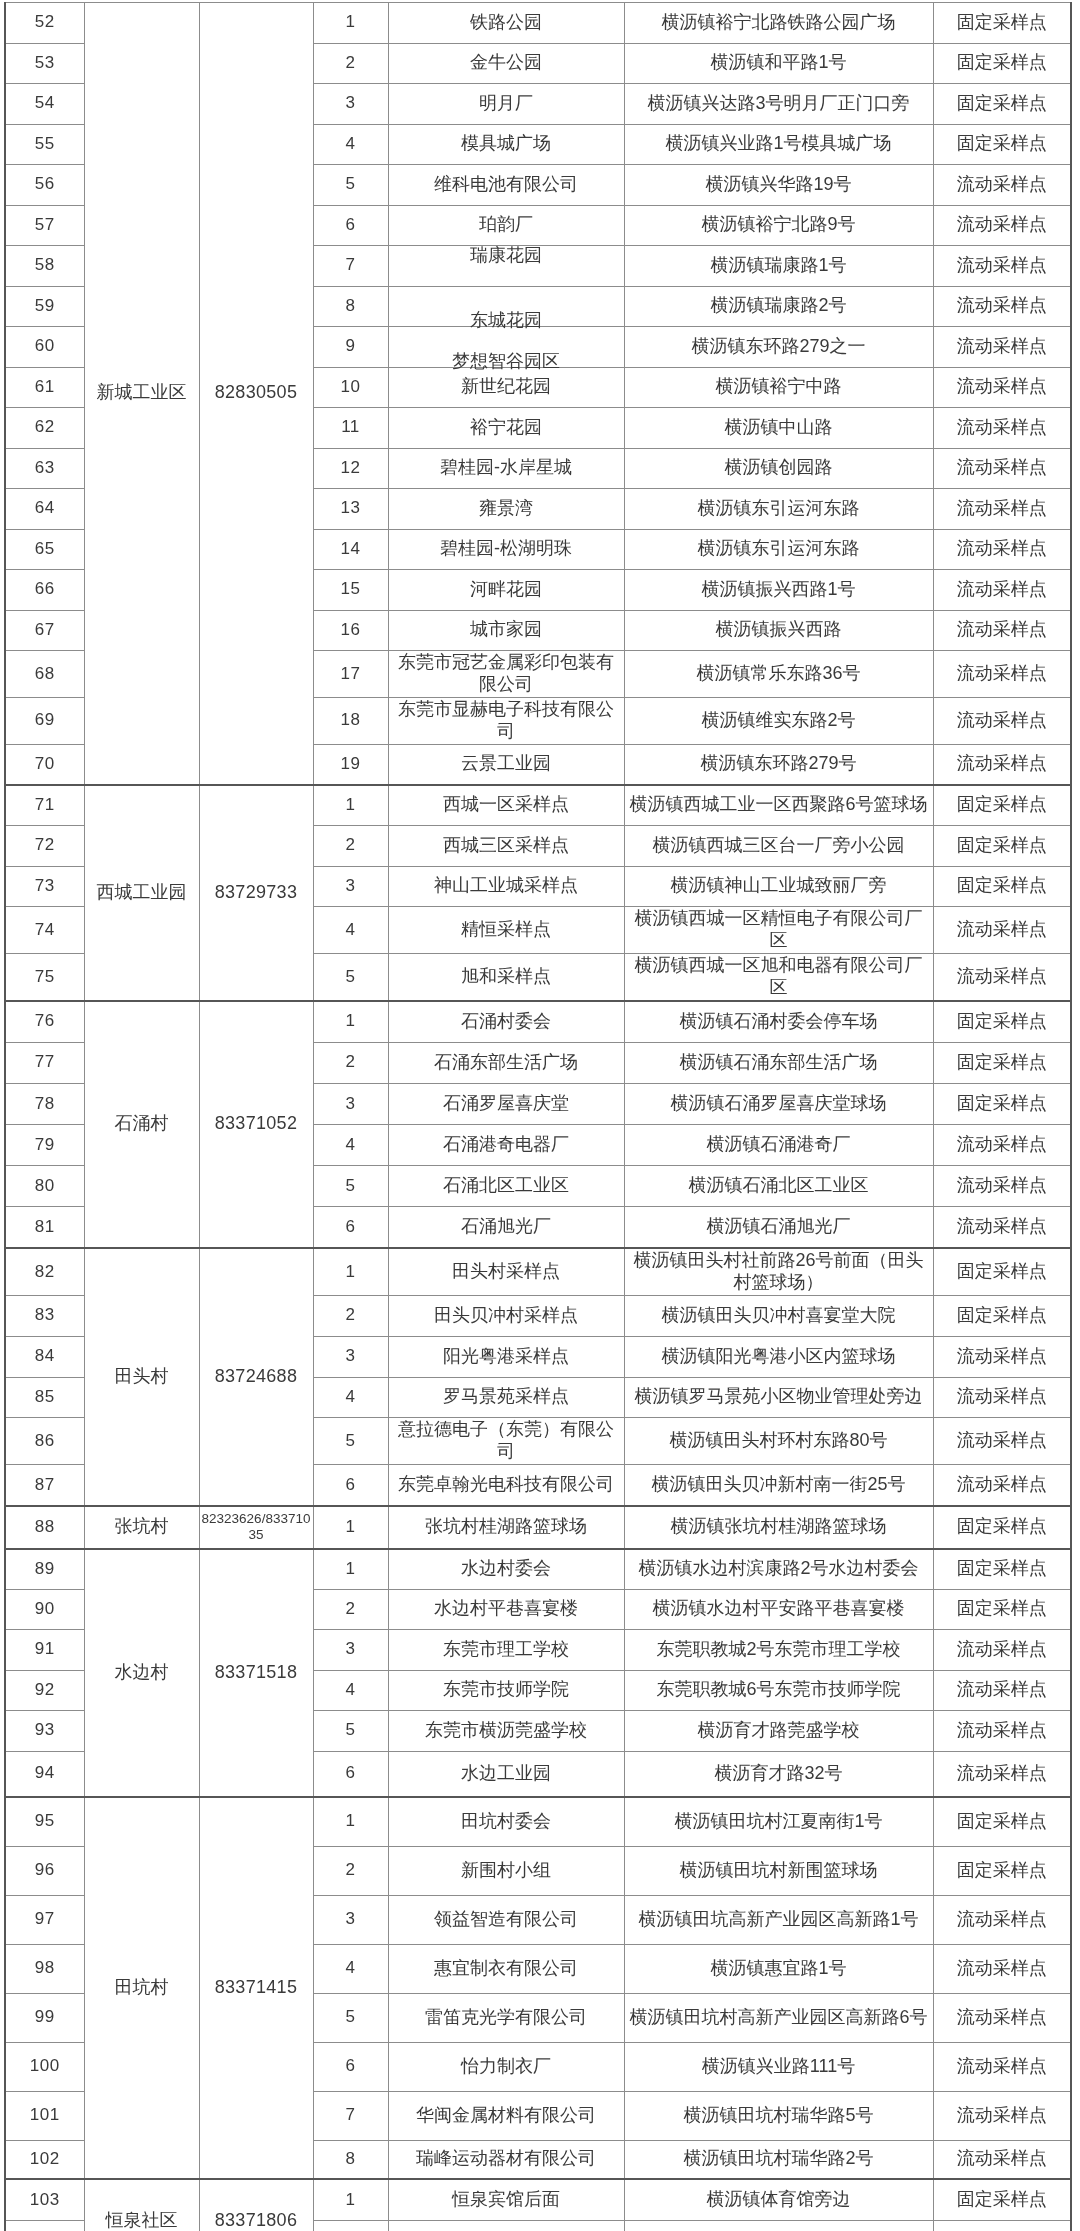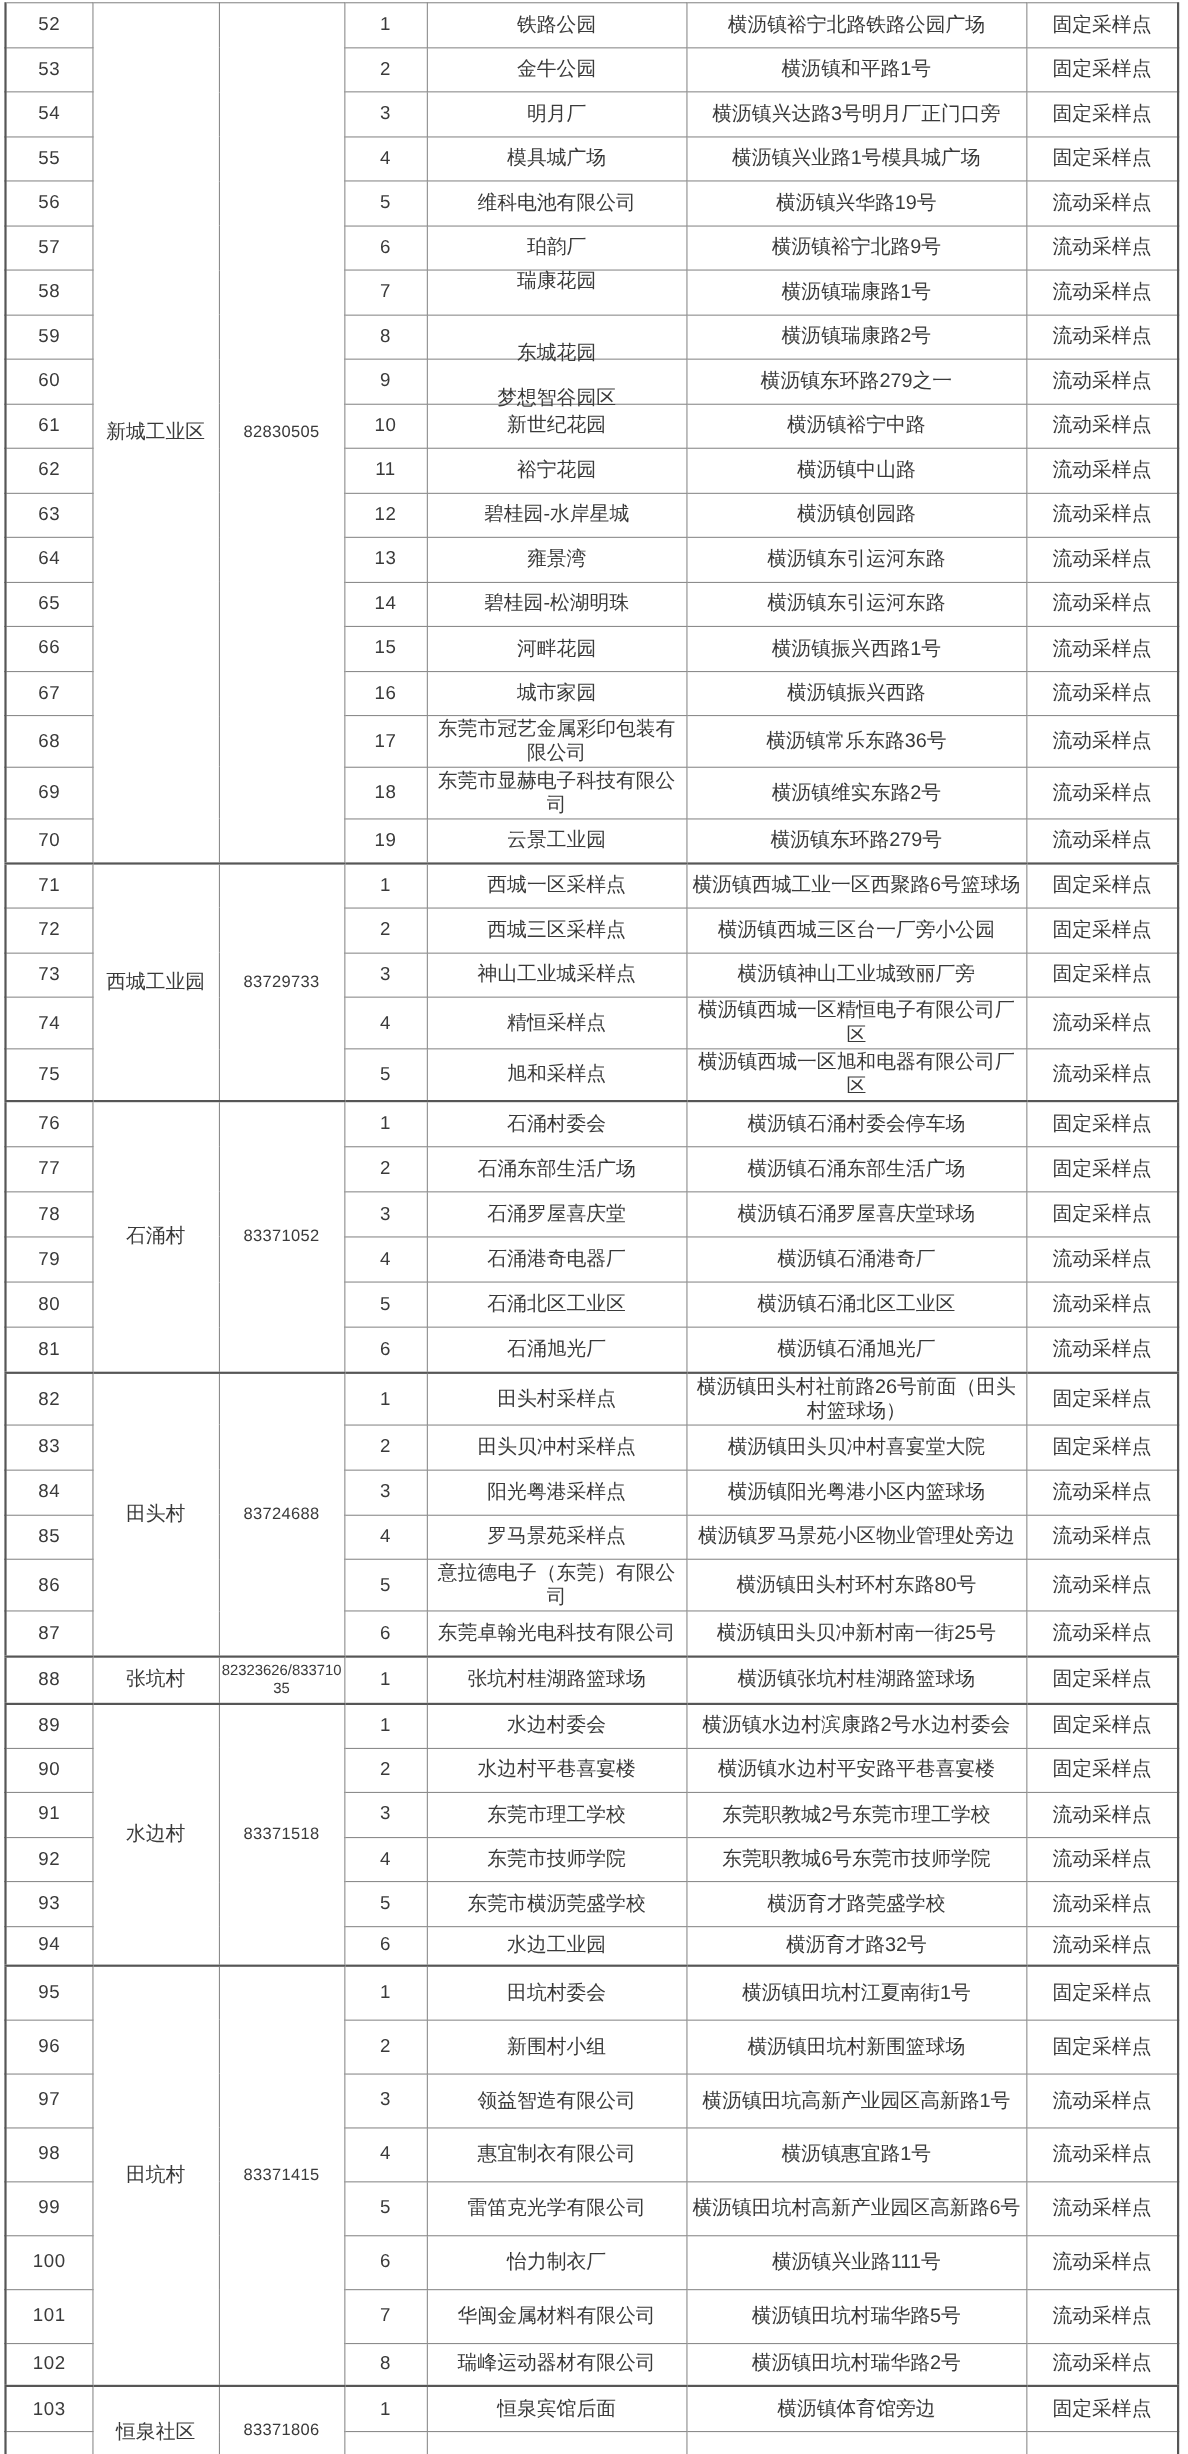--- a/index.html
+++ b/index.html
@@ -37,21 +37,21 @@
     word-break: break-word;
   }
   tr.sec-start td {
     border-top: 2px solid #565656;
   }
   td.c-no, td.c-sub {
     font-size: 17px;
     letter-spacing: 0.5px;
   }
   td.c-area { font-size: 18px; }
-  td.c-phone { font-size: 15px; letter-spacing: 0.3px; }
+  td.c-phone { font-size: 18px; letter-spacing: 0.3px; }
   td.c-phone.small {
     font-size: 13.5px;
     line-height: 1.2;
     word-break: break-all;
     padding: 1px 2px;
     letter-spacing: 0;
   }
   td.c-name { position: relative; padding: 1px 4px; }
   td.c-name span {
     display: inline-block;
@@ -376,21 +376,21 @@
         <td class="c-addr"><span>东莞职教城6号东莞市技师学院</span></td>
         <td class="c-type"><span>流动采样点</span></td>
       </tr>
       <tr style="height: 40.5px;">
         <td class="c-no"><span>93</span></td>
         <td class="c-sub"><span>5</span></td>
         <td class="c-name"><span>东莞市横沥莞盛学校</span></td>
         <td class="c-addr"><span>横沥育才路莞盛学校</span></td>
         <td class="c-type"><span>流动采样点</span></td>
       </tr>
-      <tr style="height: 36px;">
+      <tr style="height: 46px;">
         <td class="c-no"><span>94</span></td>
         <td class="c-sub"><span>6</span></td>
         <td class="c-name"><span>水边工业园</span></td>
         <td class="c-addr"><span>横沥育才路32号</span></td>
         <td class="c-type"><span>流动采样点</span></td>
       </tr>
       <tr class="sec-start" style="height: 49px;">
         <td class="c-no"><span>95</span></td>
         <td class="c-area" rowspan="8"><span>田坑村</span></td>
         <td class="c-phone" rowspan="8"><span>83371415</span></td>

